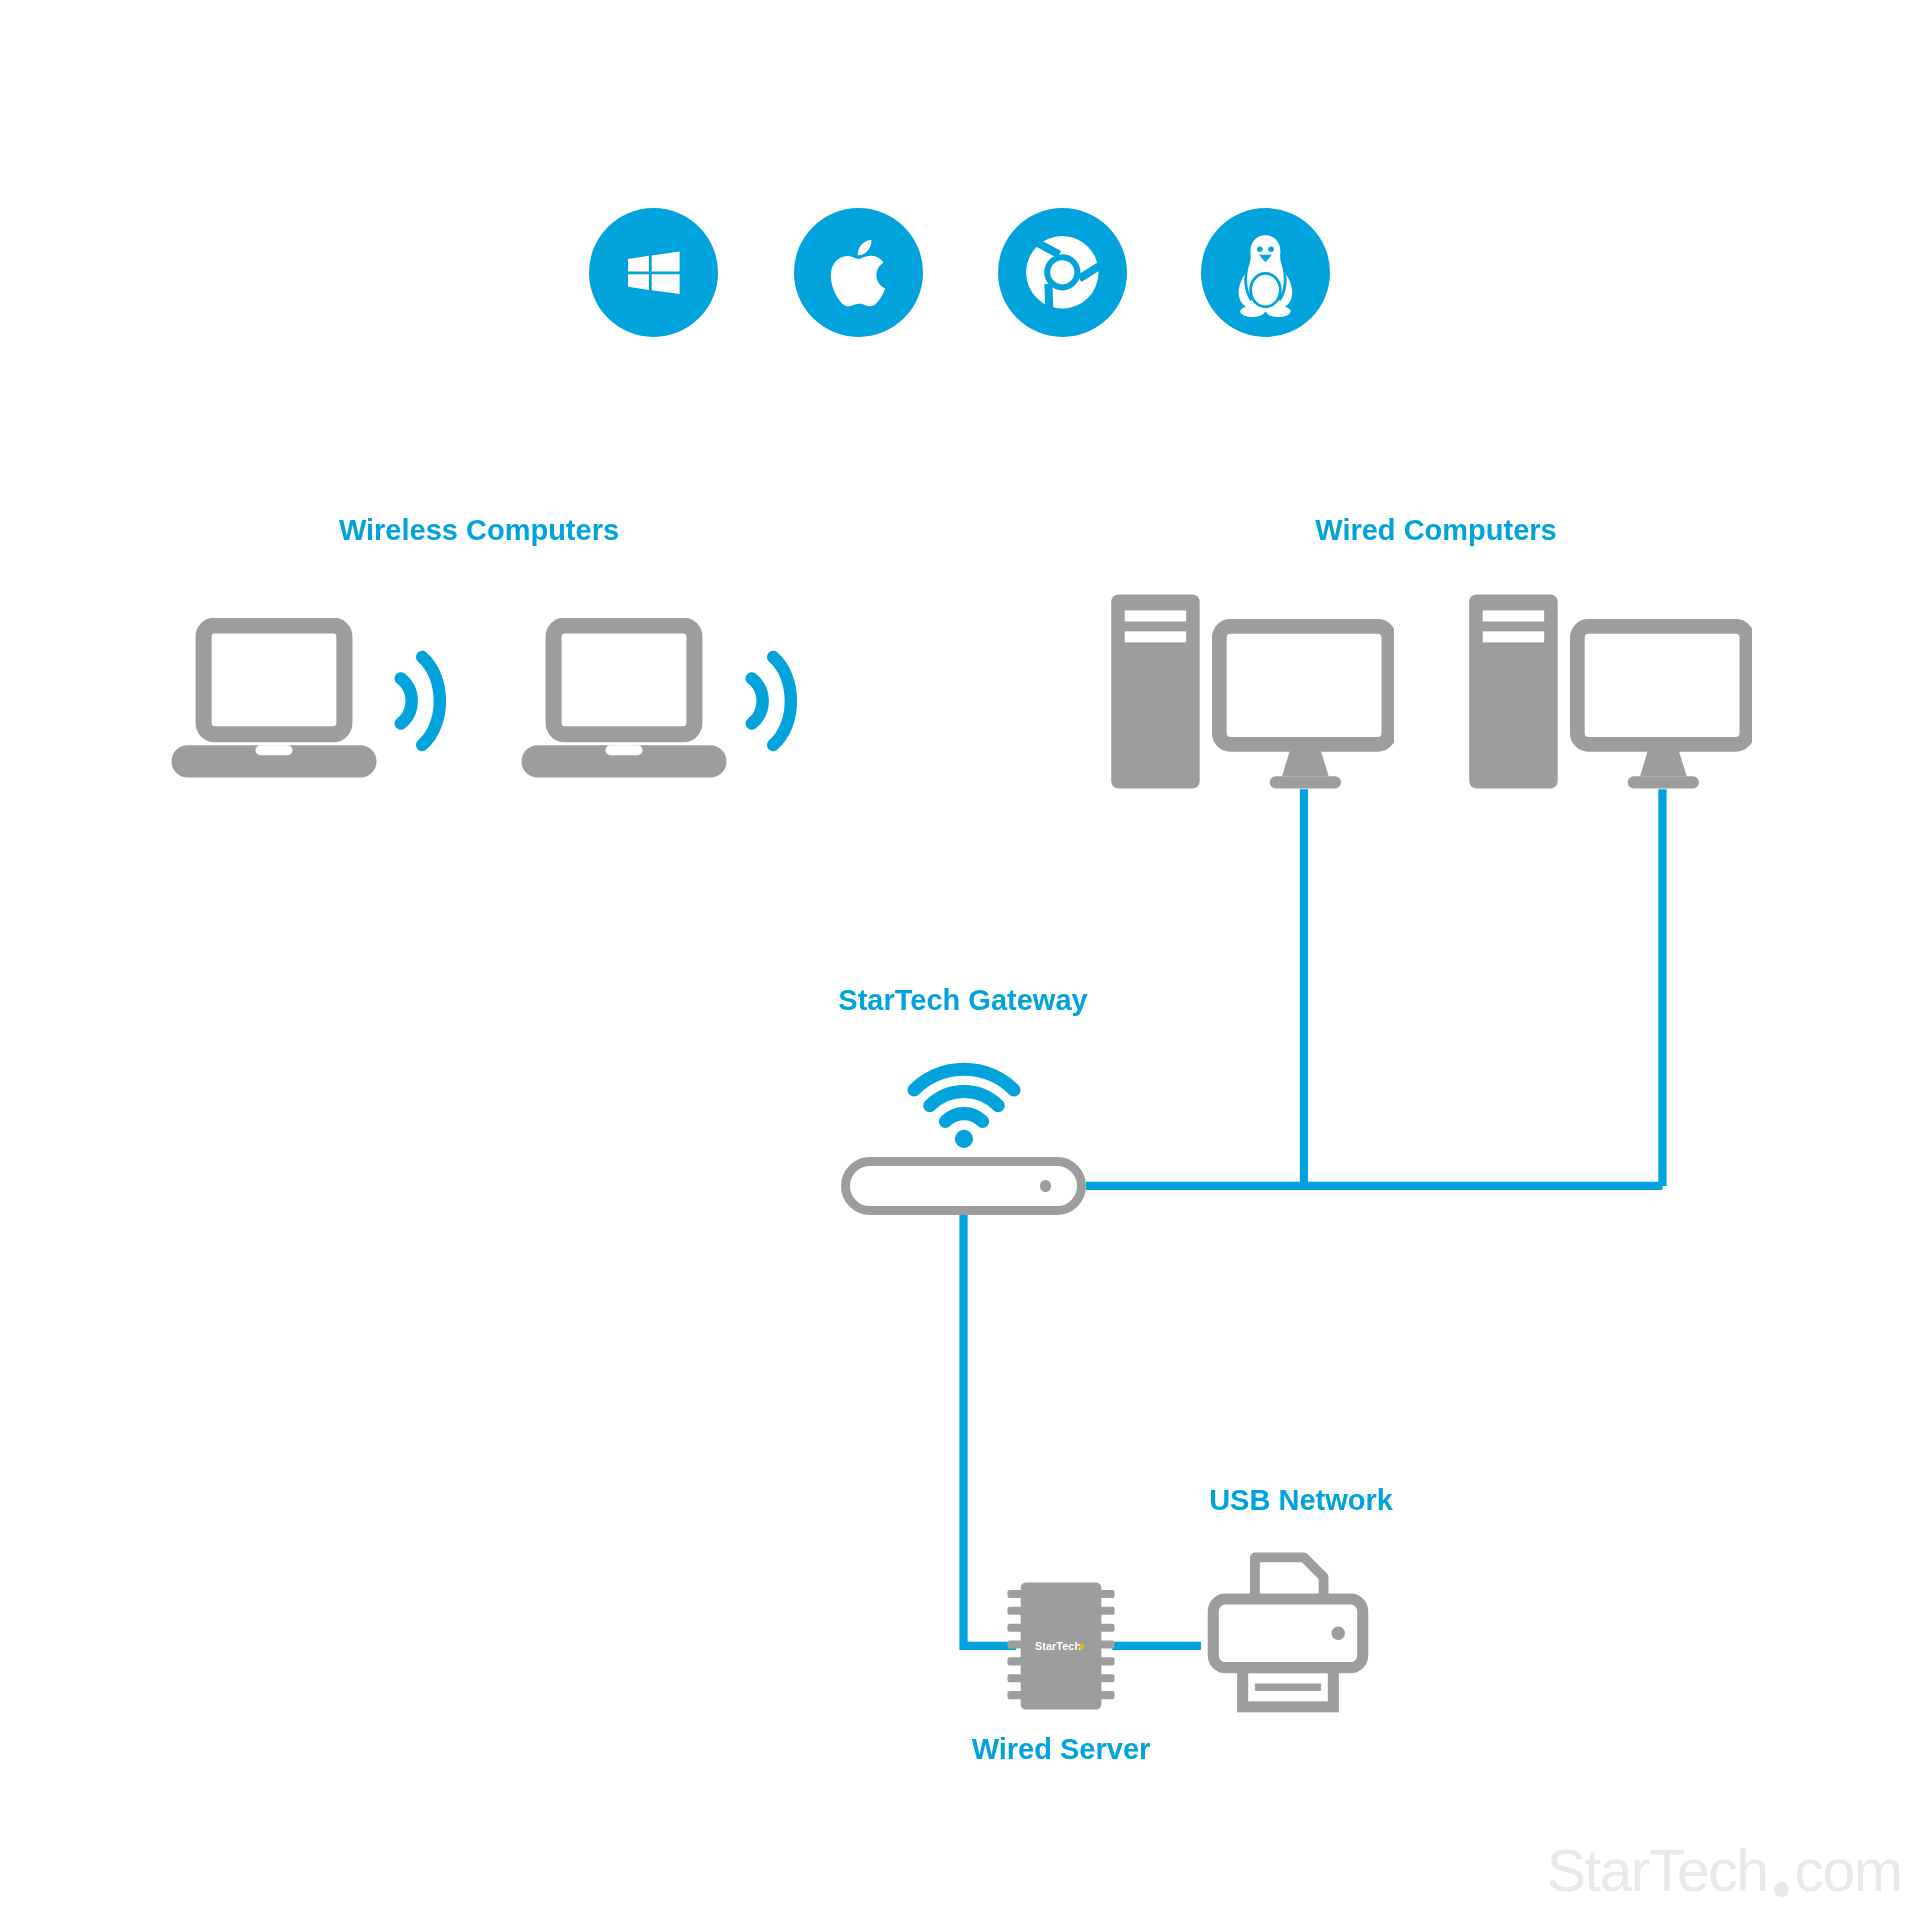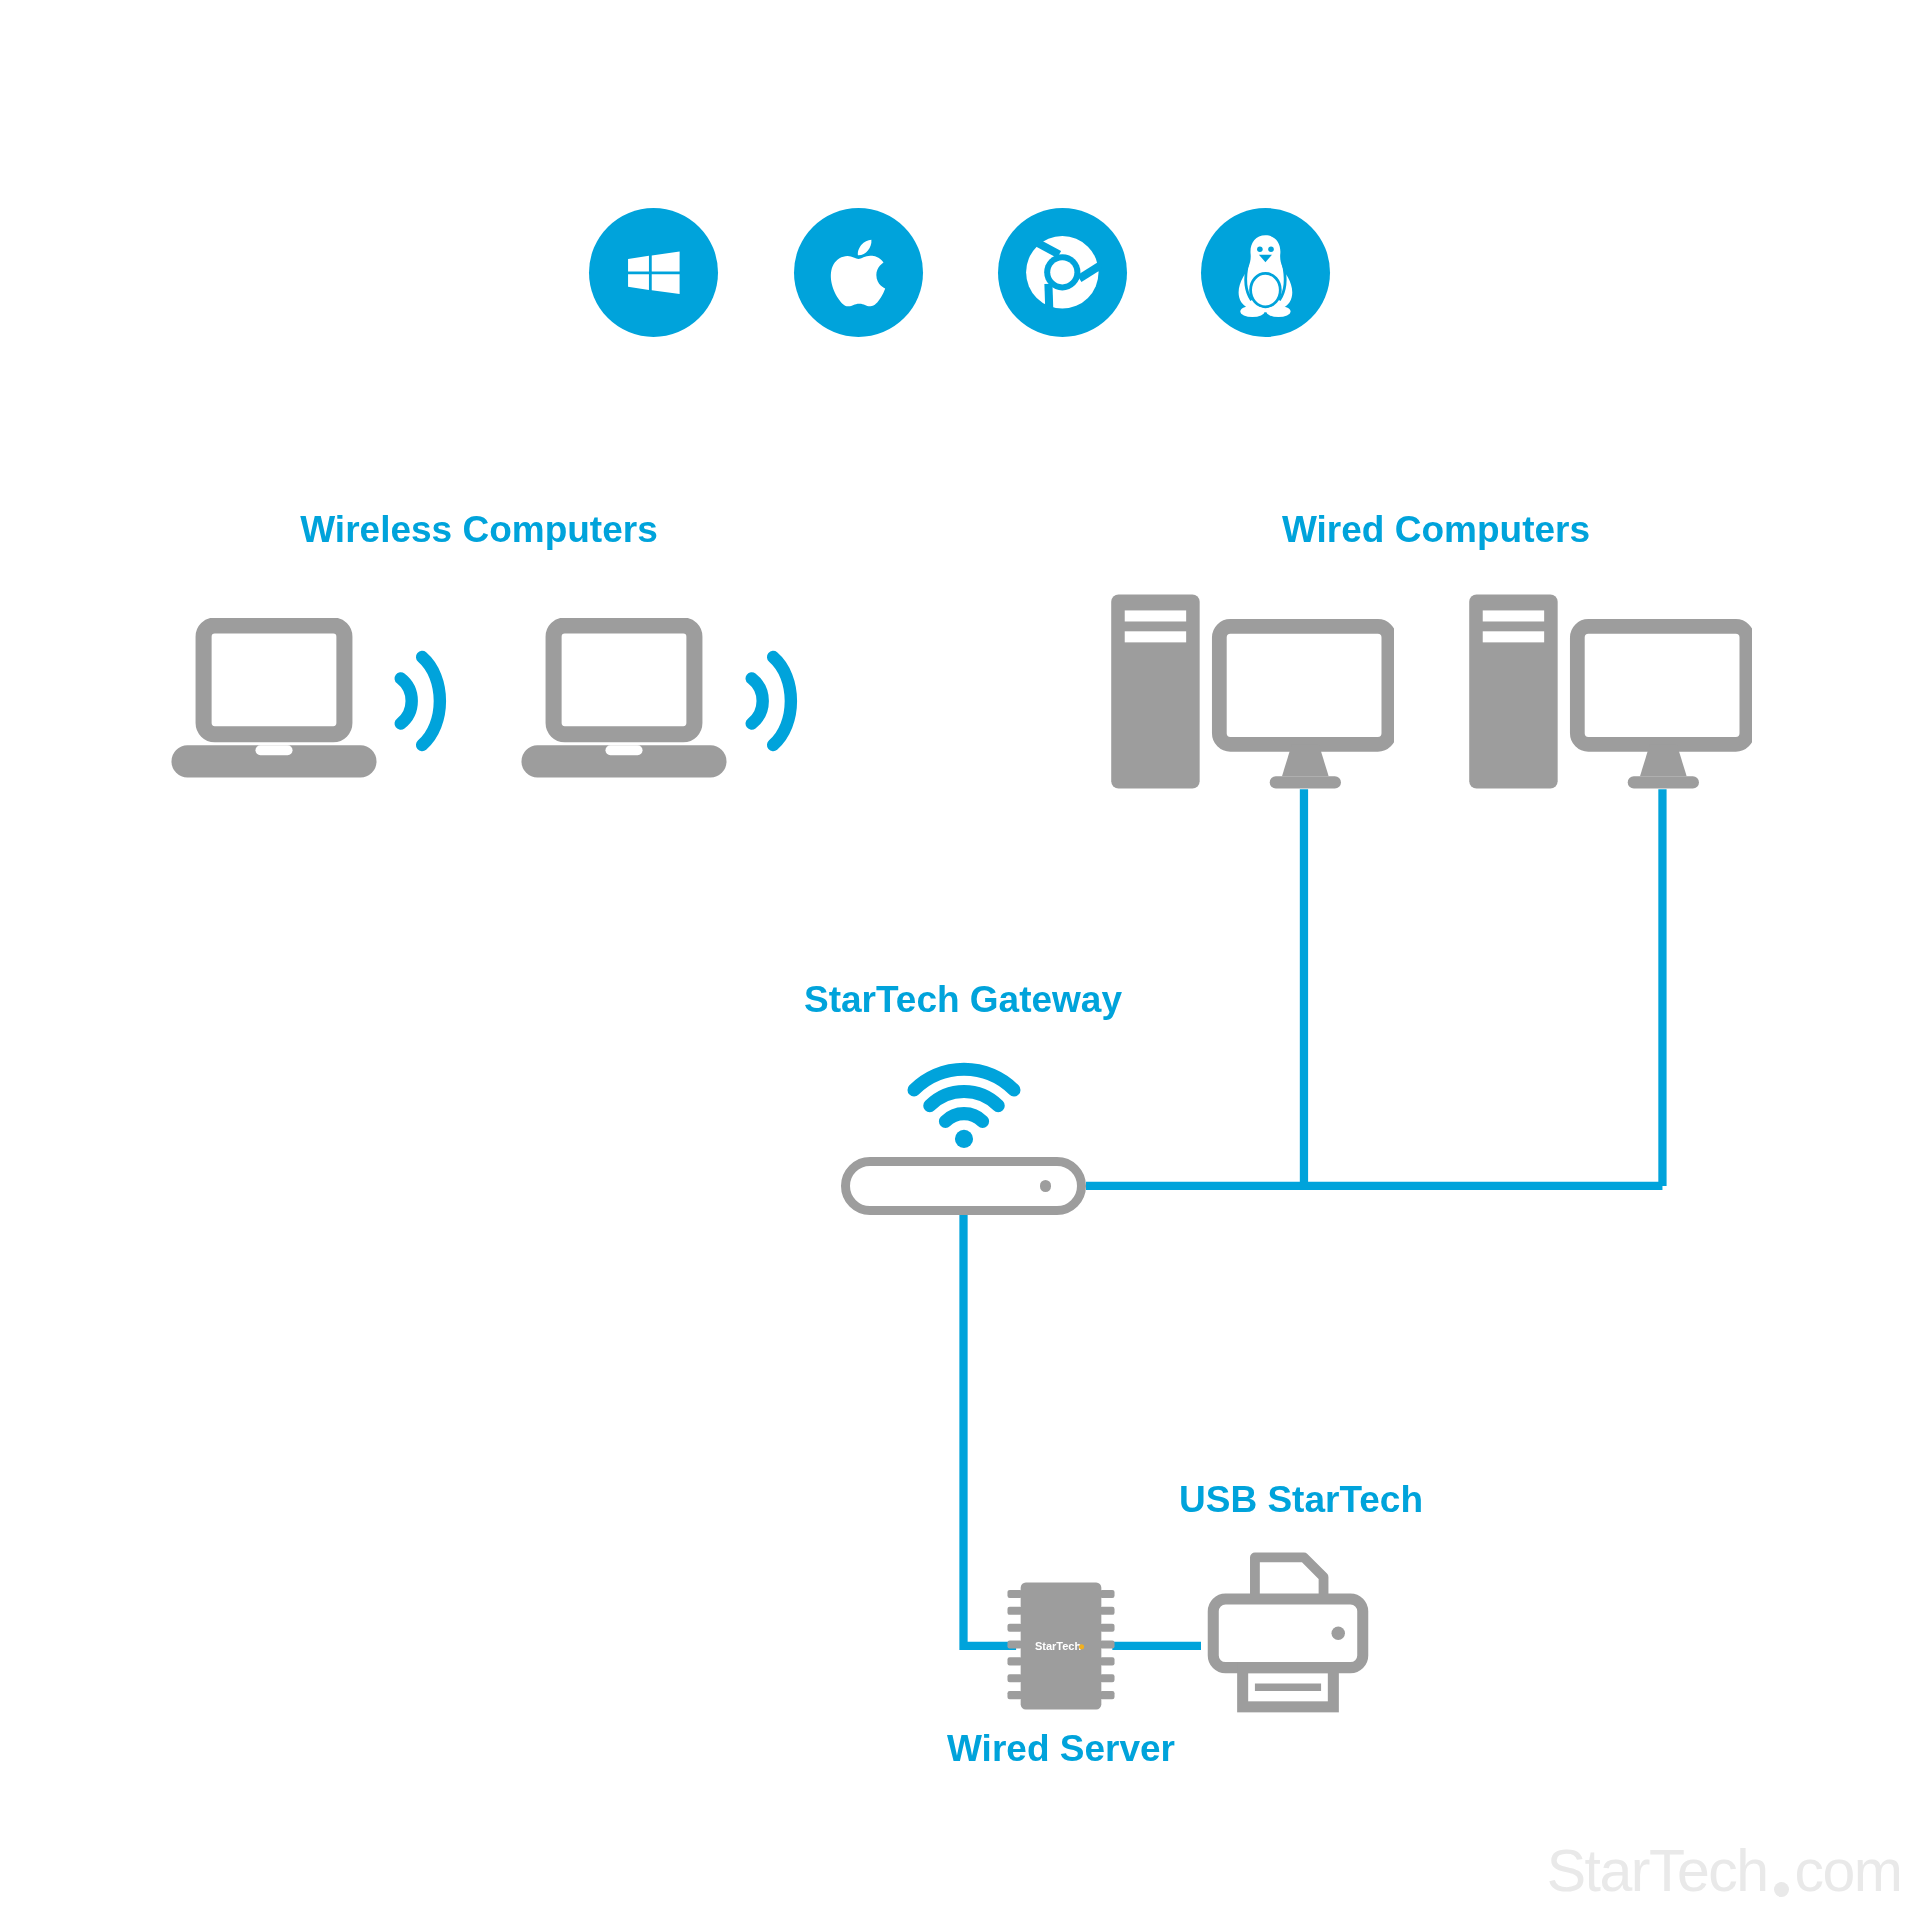--- a/index.html
+++ b/index.html
@@ -26,21 +26,21 @@
   
   .platform-circle{
     position:absolute;top:208px;width:129px;height:129px;border-radius:50%;
     background:var(--blue);display:flex;align-items:center;justify-content:center;
   }
   .platform-circle svg{display:block;}
 
   
   .diagram-label{
     position:absolute;transform:translate(-50%,-50%);
-    color:var(--blue);font-size:37px;font-weight:700;white-space:nowrap;
+    color:var(--blue);font-size:29px;font-weight:700;white-space:nowrap;
     letter-spacing:0;
   }
 
   
   .router{
     position:absolute;left:841px;top:1157px;width:245px;height:58px;
     border:9px solid var(--gray);border-radius:33px;background:#fff;
     display:flex;align-items:center;justify-content:flex-end;padding-right:25.6px;
   }
   .router-led{width:11.3px;height:11.3px;border-radius:50%;background:var(--gray);}
@@ -106,21 +106,21 @@
       <circle class="fb" cx="56" cy="25" r="3"></circle>
       <path class="fb" d="M43,31 L57,31 L50,39 Z"></path>
       <ellipse class="fw" cx="36" cy="92" rx="13" ry="6"></ellipse>
       <ellipse class="fw" cx="64" cy="92" rx="13" ry="6"></ellipse>
     </svg>
   </div>
 
   <div class="diagram-label" style="left:479px;top:530px;">Wireless Computers</div>
   <div class="diagram-label" style="left:1436px;top:530px;">Wired Computers</div>
   <div class="diagram-label" style="left:963px;top:1000px;">StarTech Gateway</div>
-  <div class="diagram-label" style="left:1301px;top:1500px;">USB StarTech</div>
+  <div class="diagram-label" style="left:1301px;top:1500px;">USB Network</div>
   <div class="diagram-label" style="left:1061px;top:1749px;">Wired Server</div>
 
   <svg class="abs" style="left:169px;top:618px;" width="210" height="167" viewBox="0 0 170 135">
     <rect class="sg" stroke-width="13" x="28" y="6" width="114" height="88" rx="9"></rect>
     <rect class="fg" x="2" y="103" width="166" height="26" rx="13"></rect>
     <rect class="fw" x="70" y="103" width="30" height="8" rx="4"></rect>
   </svg>
   <svg class="abs" style="left:387px;top:639px;" width="68" height="124" viewBox="0 0 60 110">
     <path class="sb" stroke-width="11" stroke-linecap="round" d="M12,35 C25,45 25,65 12,75"></path>
     <path class="sb" stroke-width="11" stroke-linecap="round" d="M31,16 C52,34 52,76 31,94"></path>

